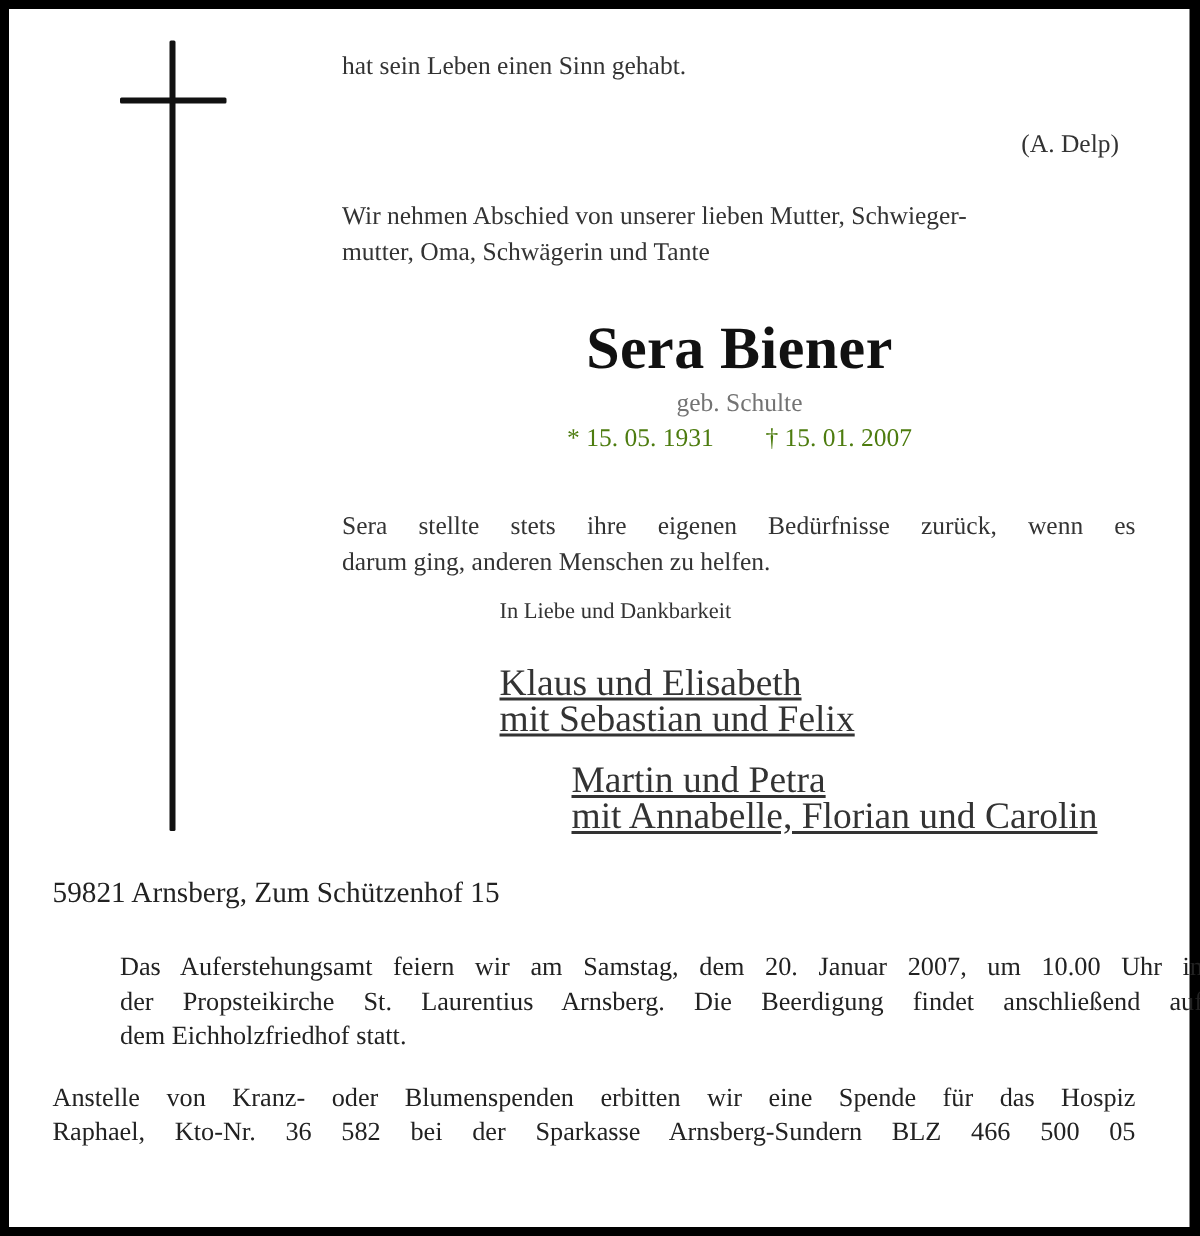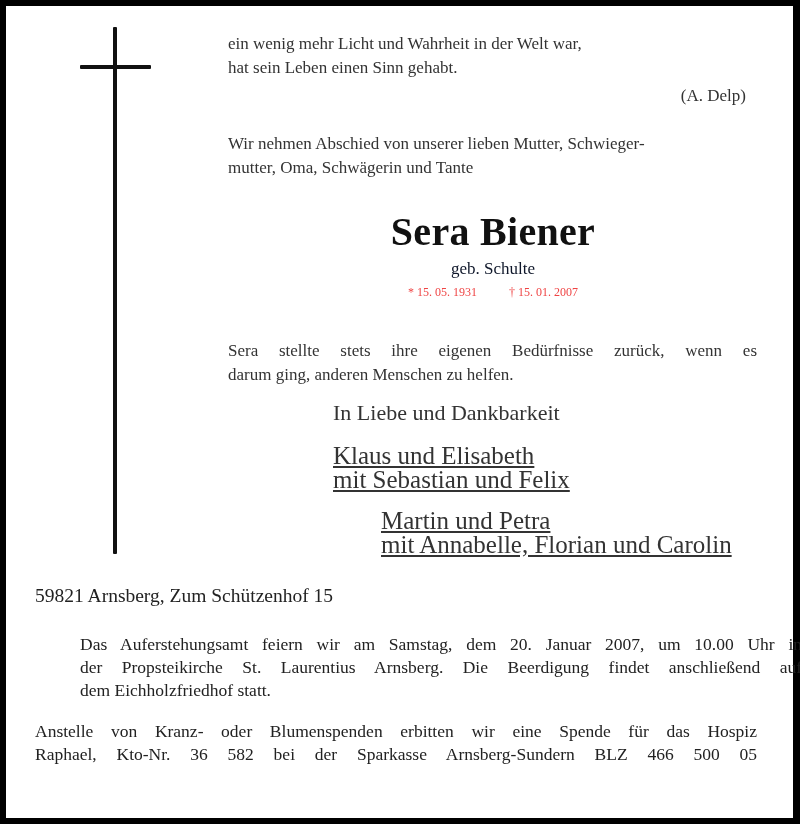--- a/index.html
+++ b/index.html
@@ -10,48 +10,47 @@
   .paper { position: absolute; left: 6px; top: 6px; width: 787px; height: 812px; background: #fff; }
   .cross-v { position: absolute; left: 113px; top: 27px; width: 4px; height: 527px; background: #111; border-radius: 1px; }
   .cross-h { position: absolute; left: 80px; top: 65px; width: 71px; height: 4px; background: #111; border-radius: 1px; }
   .abs { position: absolute; white-space: nowrap; }
   .quote { left: 228px; top: 32px; font-size: 17px; line-height: 23.5px; color: #333; }
   .quote div { white-space: nowrap; }
   .quote-author { right: 54px; top: 86px; font-size: 17px; color: #333; }
   .farewell { left: 228px; top: 132px; font-size: 17px; line-height: 23.5px; color: #333; }
   .name-block { left: 228px; width: 530px; top: 208px; text-align: center; }
   .name { font-size: 40px; font-weight: bold; color: #111; line-height: 48px; letter-spacing: 0.3px; }
-  .maiden { font-size: 17px; color: #0f172a; line-height: 22px; margin-top: 2px; }
-  .dates { font-size: 12px; color: #ef4444; line-height: 24px; }
+  .maiden { font-size: 17px; color: #737373; line-height: 22px; margin-top: 2px; }
+  .dates { font-size: 17px; color: #4d7c0f; line-height: 24px; }
   .dates .gap { display: inline-block; width: 26px; }
   .tribute { left: 228px; width: 529px; top: 339px; font-size: 17px; line-height: 23.5px; color: #333;
              text-align: justify; text-align-last: left; white-space: normal; font-family: Liberation Serif, serif; }
   .tribute .line1 { text-align: justify; text-align-last: justify; }
-  .thanks { left: 333px; top: 400px; font-size: 22px; color: #333; }
+  .thanks { left: 333px; top: 400px; font-size: 15px; color: #333; }
   .family { left: 333px; font-size: 25px; line-height: 24px; color: #333; text-decoration: underline; }
   .fam1 { top: 444px; }
   .fam2 { top: 509px; margin-left: 48px; }
   .address { left: 35px; top: 585px; font-size: 19.5px; color: #222; }
   .para { left: 35px; width: 722px; font-size: 17.5px; line-height: 23.2px; color: #222; white-space: normal; }
   .para .jl { text-align: justify; text-align-last: justify; white-space: nowrap; }
   .funeral { top: 633px; margin-left: 45px; }
   .donation { top: 720px; font-family: Liberation Serif, serif; }
 </style>
 </head>
 <body>
 
 <div class="frame">
   <div class="paper"></div>
 </div>
 
 <div class="cross-v"></div>
 <div class="cross-h"></div>
 
 <div class="abs quote">
-  <div>ein wenig mehr Licht und Wahrheit in der Welt war,</div>
   <div>hat sein Leben einen Sinn gehabt.</div>
 </div>
 <div class="abs quote-author">(A. Delp)</div>
 
 <div class="abs farewell">
   <div>Wir nehmen Abschied von unserer lieben Mutter, Schwieger-</div>
   <div>mutter, Oma, Schwägerin und Tante</div>
 </div>
 
 <div class="abs name-block">

